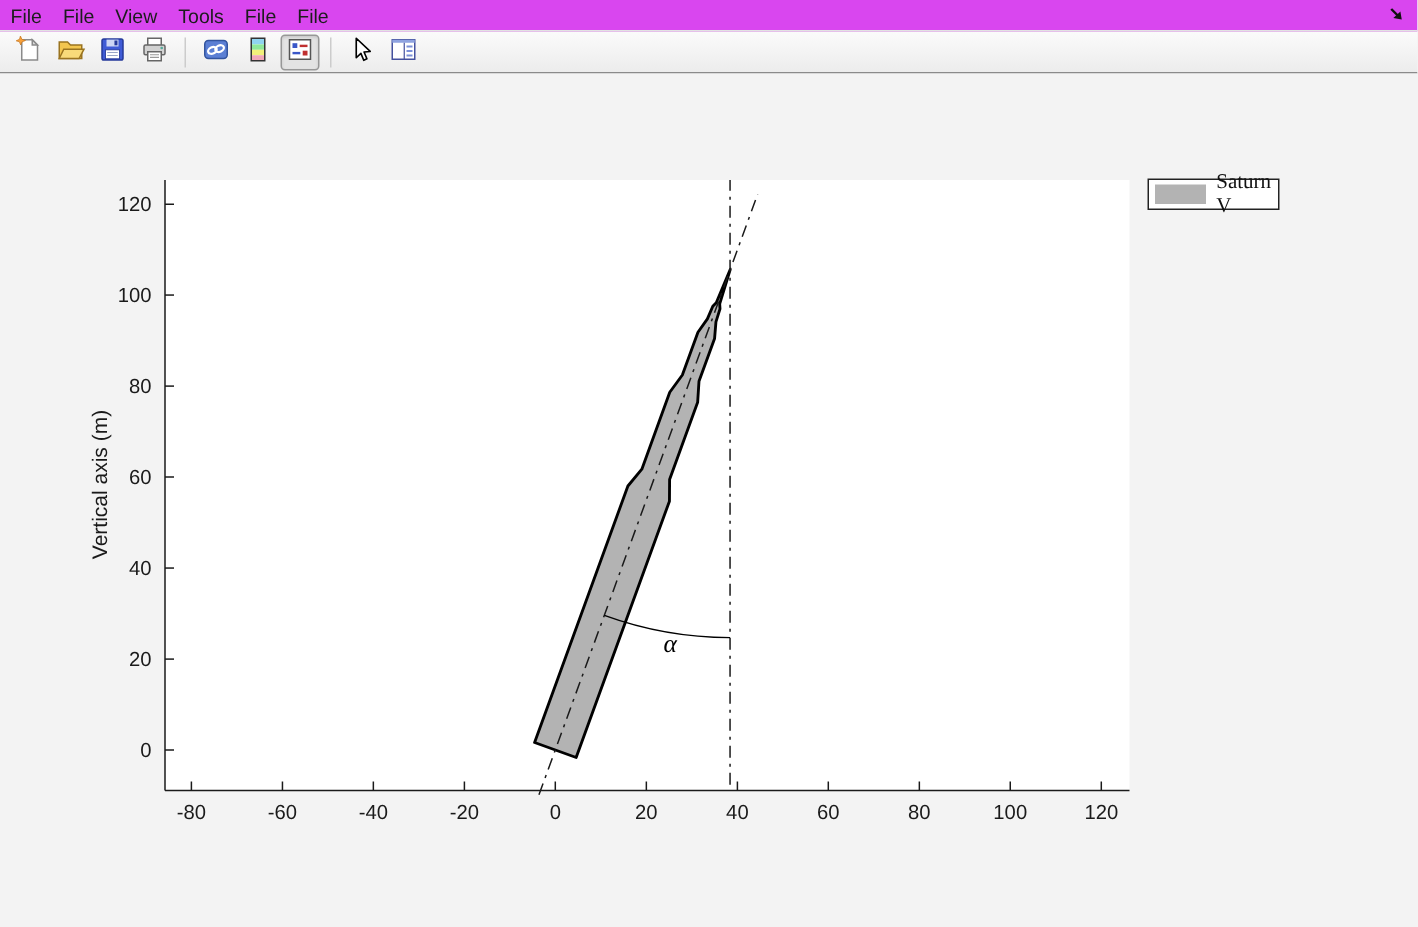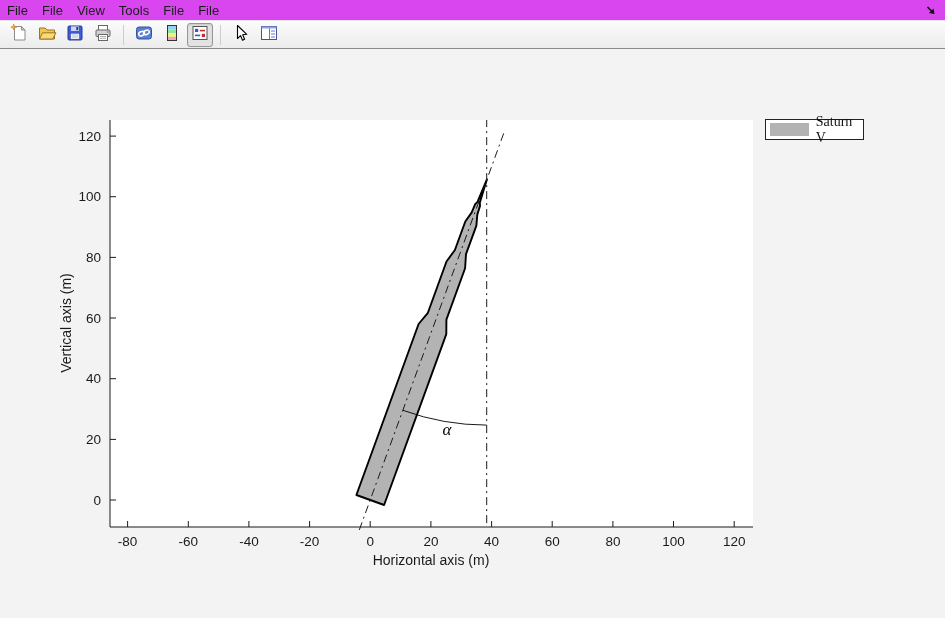--- a/index.html
+++ b/index.html
@@ -17,21 +17,21 @@
            border-bottom:1px solid #8a8a8a;display:flex;align-items:center;padding-left:5px;}
   .tbtn{width:26px;height:24px;display:flex;align-items:center;justify-content:center;
         border:1px solid transparent;border-radius:3px;background:transparent;padding:0;margin:0 1px;}
   .tbtn.pressed{border:1px solid #979797;background:#e3e3e3;box-shadow:inset 0 1px 2px rgba(0,0,0,.12);}
   .tsep{width:1px;height:20px;background:#cccccc;margin:0 6px;}
 
   
   .canvas{position:relative;width:945px;height:570px;background:#f3f3f3;}
   #chart-svg{position:absolute;left:0;top:0;}
 
-  .legend{position:absolute;left:765px;top:70px;width:99px;height:21px;
+  .legend{position:absolute;left:765px;top:70px;width:88px;height:21px;
           background:#ffffff;border:1px solid #222222;display:flex;align-items:center;padding-left:4px;box-sizing:border-box;}
   .legend .swatch{width:41px;height:13px;display:inline-block;}
   .legend .ltext{font-family:"Liberation Serif",serif;font-size:14px;color:#111;margin-left:7px;}
 
   .xlabel{position:absolute;left:331px;top:503px;width:200px;text-align:center;
           font-size:14px;color:#1a1a1a;}
   .ylabel{position:absolute;left:66px;top:274px;transform:translate(-50%,-50%) rotate(-90deg);
           white-space:nowrap;font-size:14px;color:#1a1a1a;}
 </style>
 </head>
@@ -207,15 +207,14 @@
       <text x="101" y="152.2" text-anchor="end" font-size="13.5" font-family="&quot;Liberation Sans&quot;,sans-serif" fill="#1a1a1a">100</text>
       <line x1="110" y1="87.1" x2="116" y2="87.1" stroke="#1a1a1a" stroke-width="1"></line>
       <text x="101" y="91.6" text-anchor="end" font-size="13.5" font-family="&quot;Liberation Sans&quot;,sans-serif" fill="#1a1a1a">120</text>
     </svg>
 
   <div class="legend">
     <span class="swatch" style="background: rgb(179, 179, 179);"></span>
     <span class="ltext">Saturn V</span>
   </div>
 
-  <div class="xlabel">Horizontal axis (m)</div>
   <div class="ylabel">Vertical axis (m)</div>
 </div>
 
 </body></html>

